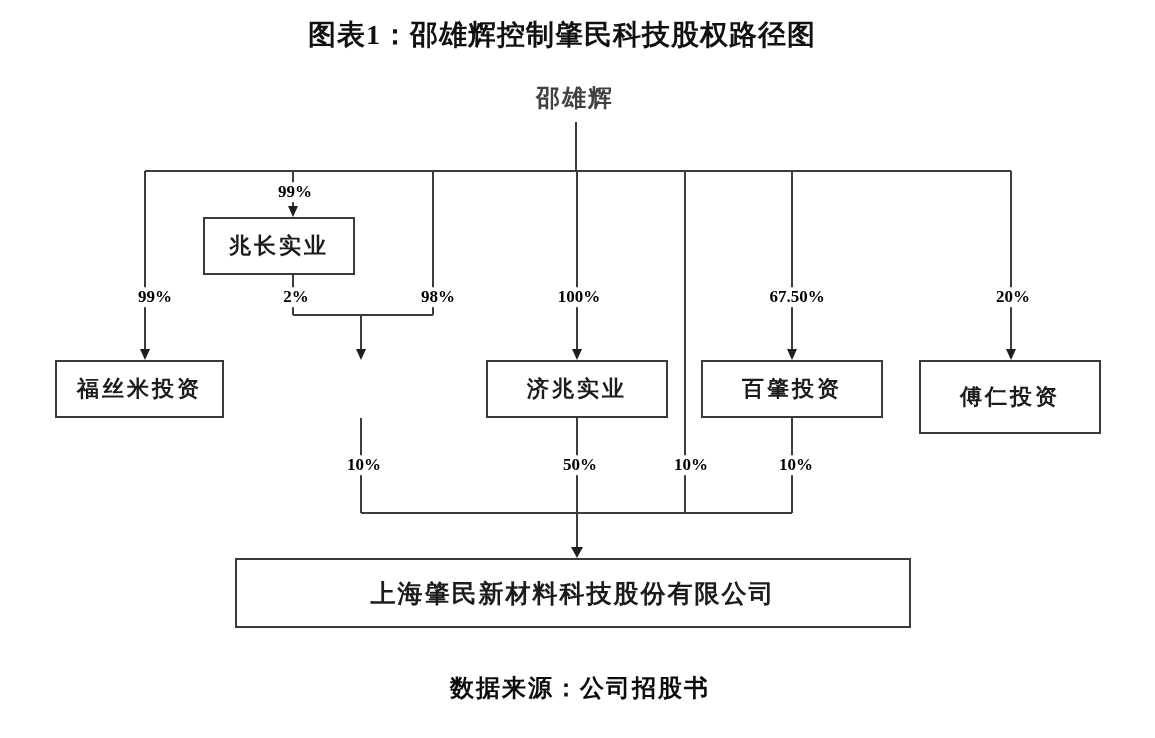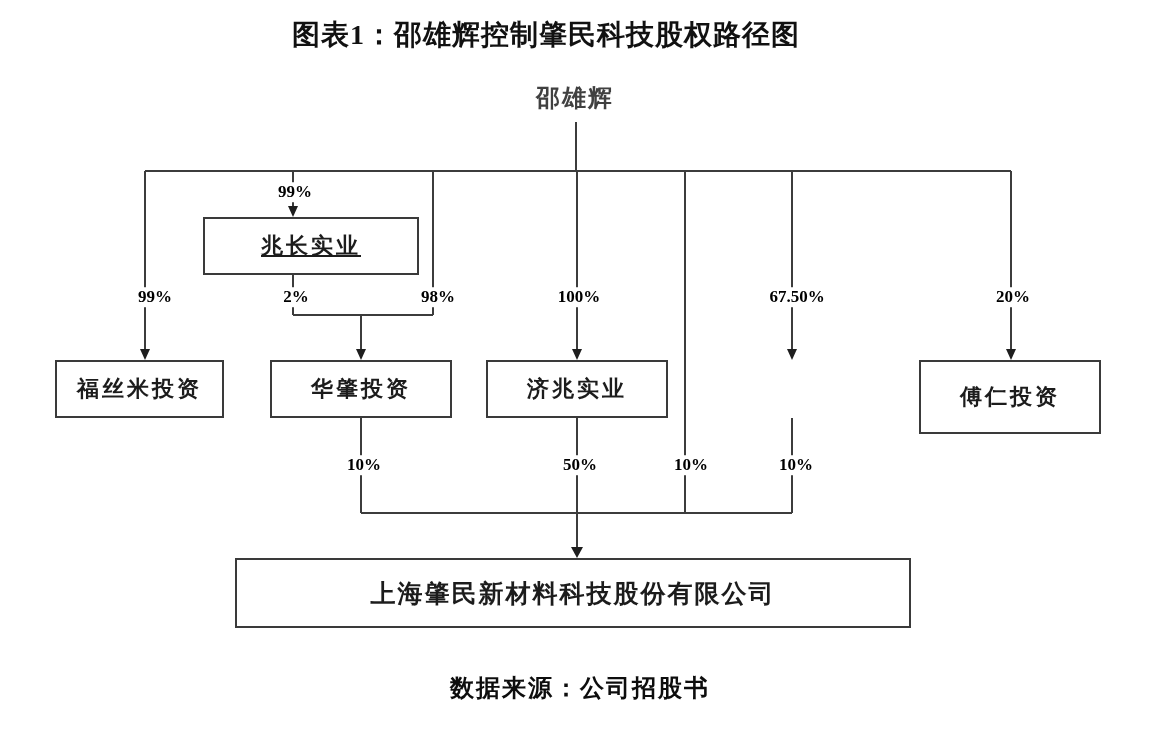--- a/index.html
+++ b/index.html
@@ -18,21 +18,21 @@
   .layer {
     position: absolute;
     left: 0; top: 0;
     width: 1155px; height: 738px;
   }
   #lines-layer { z-index: 1; }
   #text-layer  { z-index: 2; pointer-events: none; }
 
   .fig-title {
     position: absolute;
-    left: 0; top: 16px;
+    left: 16px; top: 16px;
     width: 1092px;
     text-align: center;
     font-size: 28px;
     font-weight: bold;
     letter-spacing: 1px;
     color: #111;
   }
   .root-label {
     position: absolute;
     left: 575px; top: 82px;
@@ -150,24 +150,24 @@
   <div class="pct" style="left:438px; top:297px;">98%</div>
   <div class="pct" style="left:579px; top:297px;">100%</div>
   <div class="pct" style="left:797px; top:297px;text-align:right;">67.50%</div>
   <div class="pct" style="left:1013px; top:297px;">20%</div>
 
   <div class="pct" style="left:364px; top:465px;">10%</div>
   <div class="pct" style="left:580px; top:465px;">50%</div>
   <div class="pct" style="left:691px; top:465px;">10%</div>
   <div class="pct" style="left:796px; top:465px;">10%</div>
 
-  <div class="node" style="left:203px; top:217px; width:216px; height:58px;text-decoration:underline;">兆长实业</div>
+  <div class="node" style="left:203px; top:217px; width:152px; height:58px;">兆长实业</div>
 
   <div class="node" style="left:55px;  top:360px; width:169px; height:58px;">福丝米投资</div>
-  <div class="node" style="left:270px; top:360px; width:182px; height:58px;">华肇投资</div>
   <div class="node" style="left:486px; top:360px; width:182px; height:58px;">济兆实业</div>
+  <div class="node" style="left:701px; top:360px; width:182px; height:58px;">百肇投资</div>
   <div class="node" style="left:919px; top:360px; width:182px; height:74px;">傅仁投资</div>
 
   <div class="node company" style="left:235px; top:558px; width:676px; height:70px;">上海肇民新材料科技股份有限公司</div>
 
   <div class="caption">数据来源：公司招股书</div>
 
 </div>
 
 </body></html>

